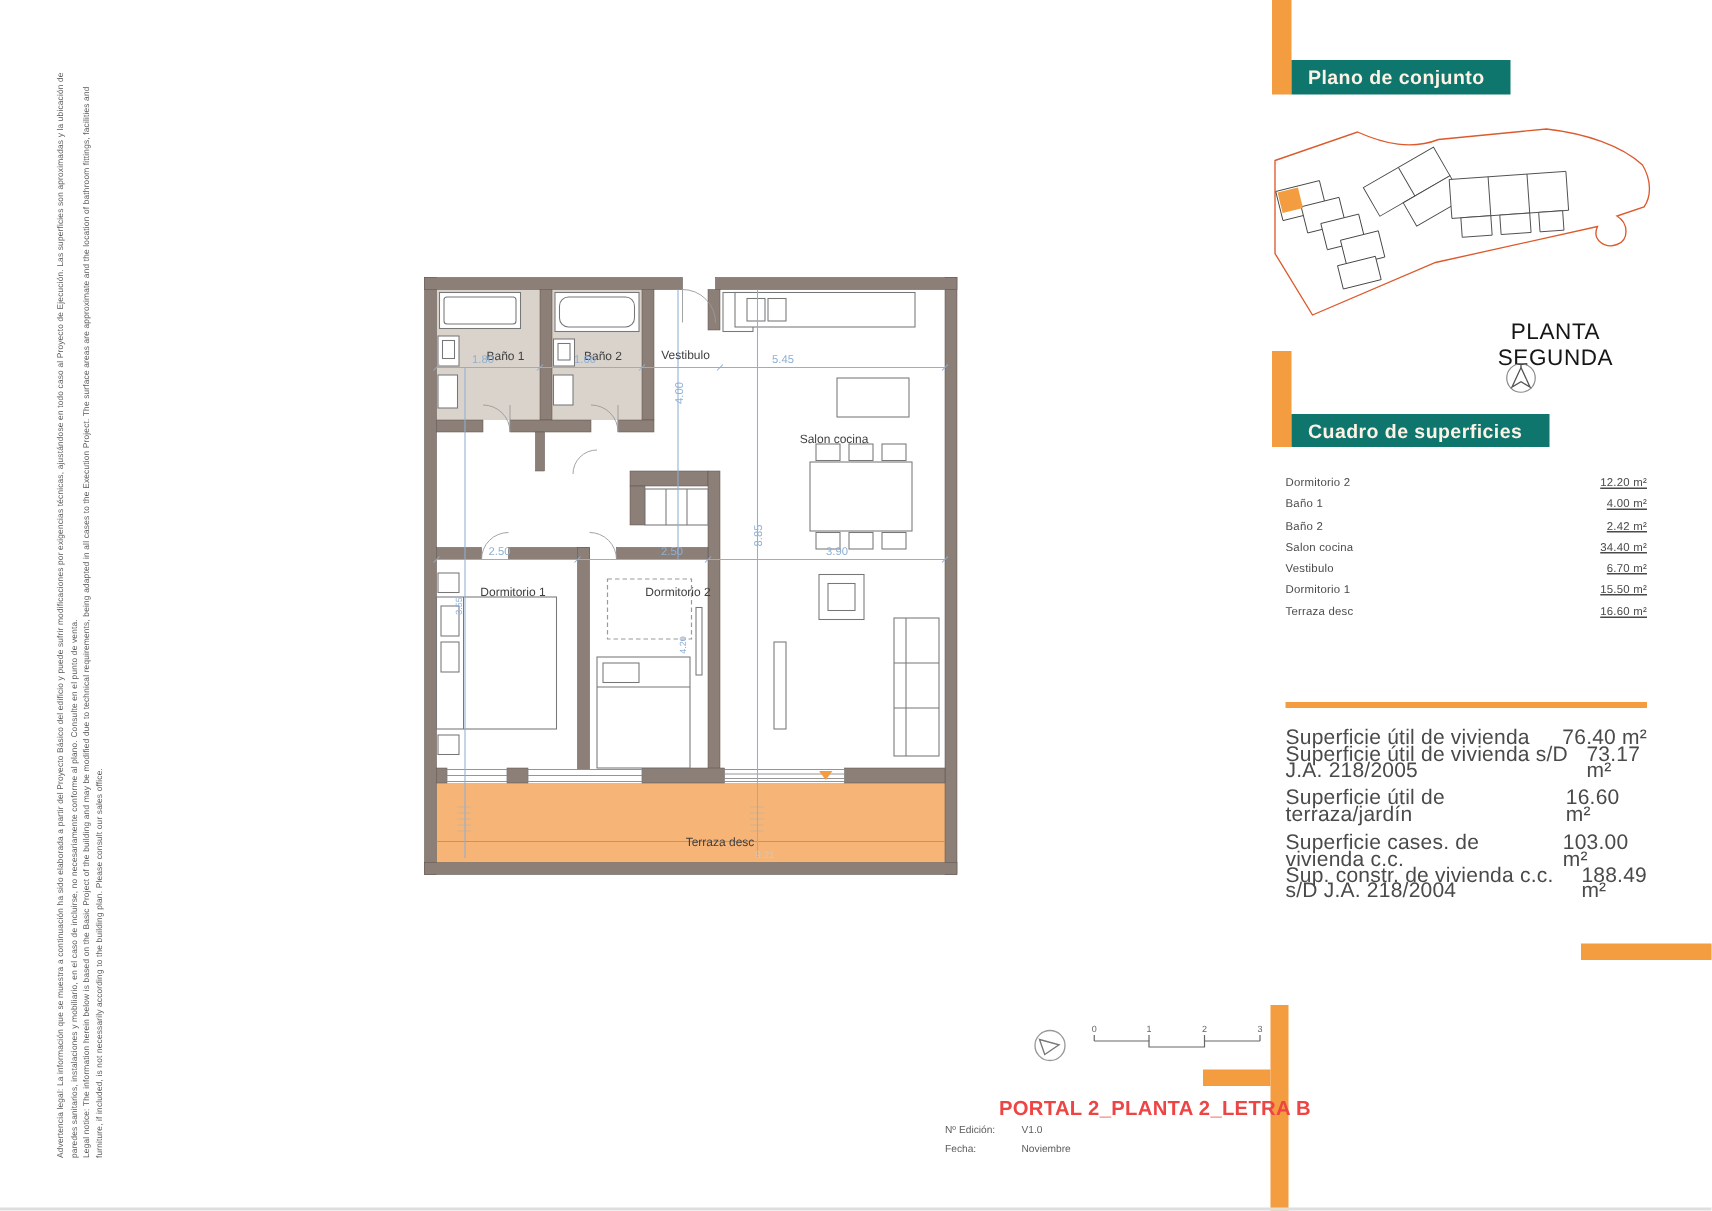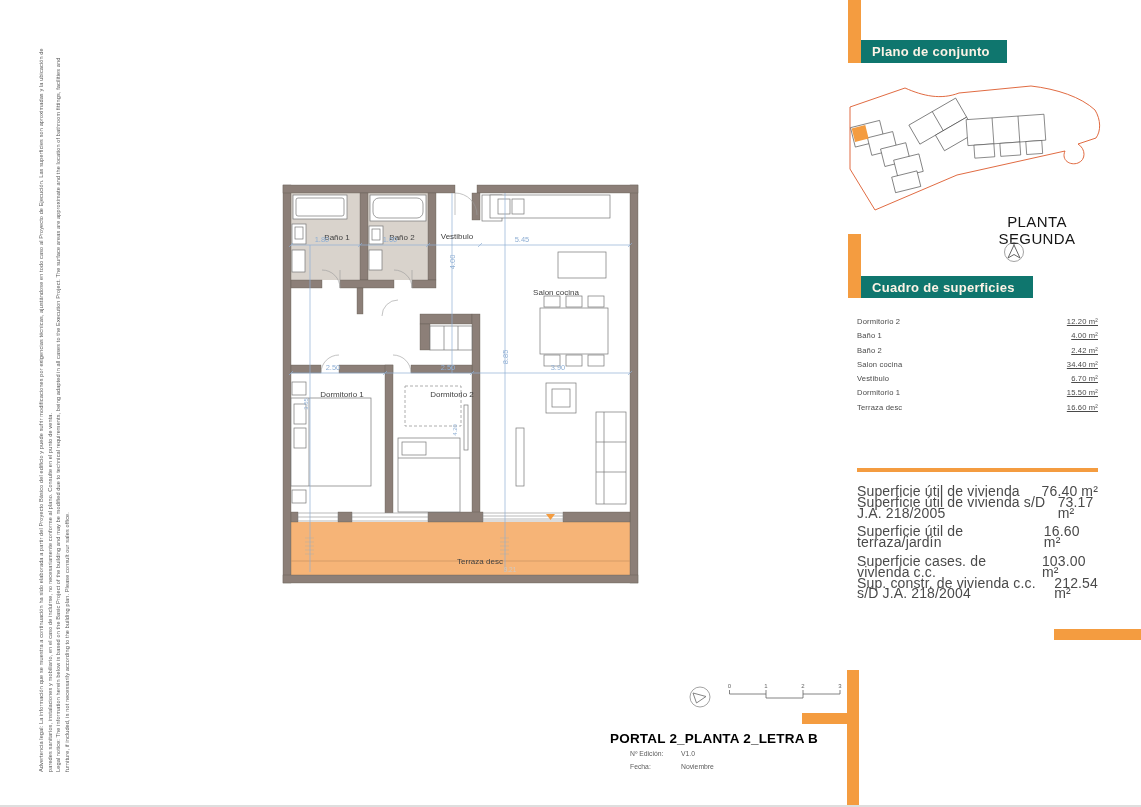--- a/index.html
+++ b/index.html
@@ -33,22 +33,22 @@
   .a-row .val { text-align:left;text-decoration:underline; }
 
   .summary { position:absolute; left:857px; top:486px; width:241px; }
   .s-row { display:flex; justify-content:space-between; font-size:14px;
            color:#4a4a4a; line-height:10.8px; letter-spacing:.15px; }
   .gap8 { margin-top:8px; }
 
   .planta-label { position:absolute; left:972px; top:213px; width:130px;
     font-size:15px; font-weight:normal; color:#161616; letter-spacing:.4px; text-align:center; }
 
-  .pb-title { position:absolute; left:610px; top:731px; font-size:13.5px;
-    font-weight:bold; color:#000000; letter-spacing:.2px; }
+  .pb-title { position:absolute; left:666px; top:731px; font-size:13.5px;
+    font-weight:bold; color:#ef4444; letter-spacing:.2px; }
   .pb-meta { position:absolute; font-size:6.8px; color:#5c5c5c; }
 
   .bottom-line { position:absolute; left:0; top:805px; width:1141px; height:2px; background:#dedede; }
 
   svg text { font-family:"Liberation Sans", sans-serif; }
 </style>
 </head>
 <body>
 
 <div class="legal">
@@ -297,21 +297,21 @@
   <div class="s-row gap8">
     <span>Superficie útil de terraza/jardín</span>
     <span>16.60 m²</span>
   </div>
   <div class="s-row gap8">
     <span>Superficie cases. de vivienda c.c.</span>
     <span>103.00 m²</span>
   </div>
   <div class="s-row">
     <span>Sup. constr. de vivienda c.c. s/D J.A. 218/2004</span>
-    <span>212.54 m²</span>
+    <span>188.49 m²</span>
   </div>
 </div>
 
 <div class="bar" style="left:1054px; top:629px; width:87px; height:11px;"></div>
 <div class="bar" style="left:847px; top:670px; width:12px; height:137px;"></div>
 <div class="bar" style="left:802px; top:713px; width:45px; height:11px;"></div>
 
 <svg class="abs" style="left:688px; top:685px;" width="24" height="24" viewBox="0 0 24 24">
   <circle cx="12" cy="12" r="10" fill="none" stroke="#999999" stroke-width="0.9"></circle>
   <path d="M5,8 L18,11.5 L8.5,18 Z" fill="none" stroke="#777777" stroke-width="0.9"></path>

